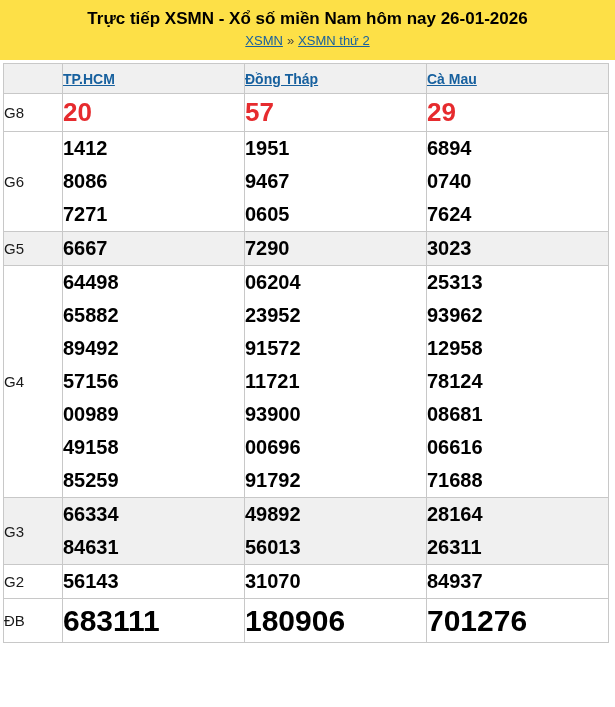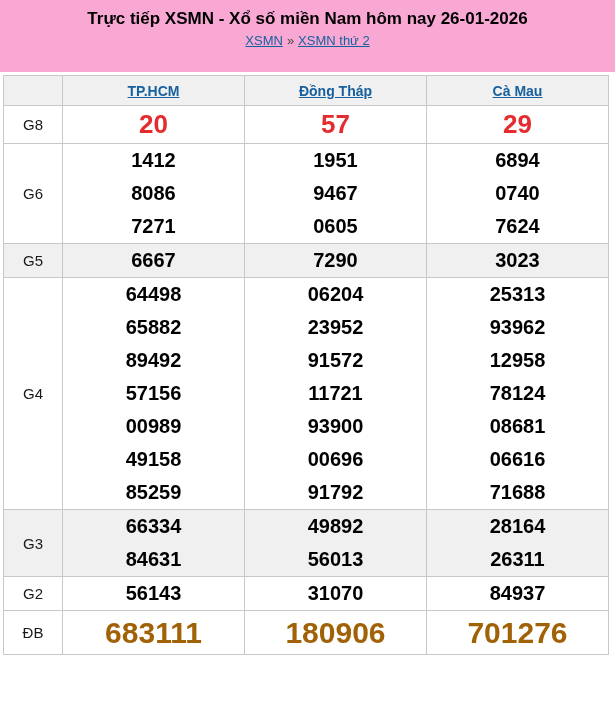--- a/index.html
+++ b/index.html
@@ -1,34 +1,34 @@
 <!DOCTYPE html>
 <html><head>
 <meta charset="utf-8">
 <style>
   html,body{margin:0;padding:0;background:#ffffff;font-family:"Liberation Sans",sans-serif;}
   .page{width:615px;height:707px;overflow:hidden;background:#ffffff;}
 
   
-  .banner{background:#f9a8d4;padding:9px 0 24px;text-align:center;}
+  .banner{background:#fde047;padding:9px 0 12px;text-align:center;}
   .banner .title{font-size:17px;font-weight:bold;color:#000;line-height:20px;}
   .banner .crumbs{font-size:13px;margin-top:4px;color:#333;}
   a.lnk{color:#17609e;text-decoration:underline;cursor:pointer;}
   .crumb-sep{color:#444;margin:0 4px;text-decoration:none;}
 
   
   table.results{border-collapse:collapse;table-layout:fixed;width:606px;margin:3px 0 0 3px;}
-  table.results th,table.results td{border:1px solid #c8c8c8;text-align:center;vertical-align:middle;padding:0;}
+  table.results th,table.results td{border:1px solid #c8c8c8;text-align:left;vertical-align:middle;padding:0;}
   table.results thead th{background:#f0f0f0;height:29px;font-size:14px;font-weight:bold;}
   col.prize-col{width:59px;}
   tr.shade td{background:#f0f0f0;}
   td.prize{font-size:15px;font-weight:normal;color:#1a1a1a;}
   .val{display:block;font-weight:bold;font-size:20px;line-height:33px;color:#000;}
   td.red-lg .val{color:#e62b2e;font-size:26px;line-height:37px;}
-  td.red-xl .val{color:#a16207;font-size:30px;line-height:43px;}
+  td.red-xl .val{color:#000000;font-size:30px;line-height:43px;}
 </style>
 </head>
 <body>
 
 <div class="page">
 
   <div class="banner">
     <div class="title">Trực tiếp XSMN - Xổ số miền Nam hôm nay 26-01-2026</div>
     <div class="crumbs">
       <a class="lnk">XSMN</a><span class="crumb-sep">»</span><a class="lnk">XSMN thứ 2</a>

